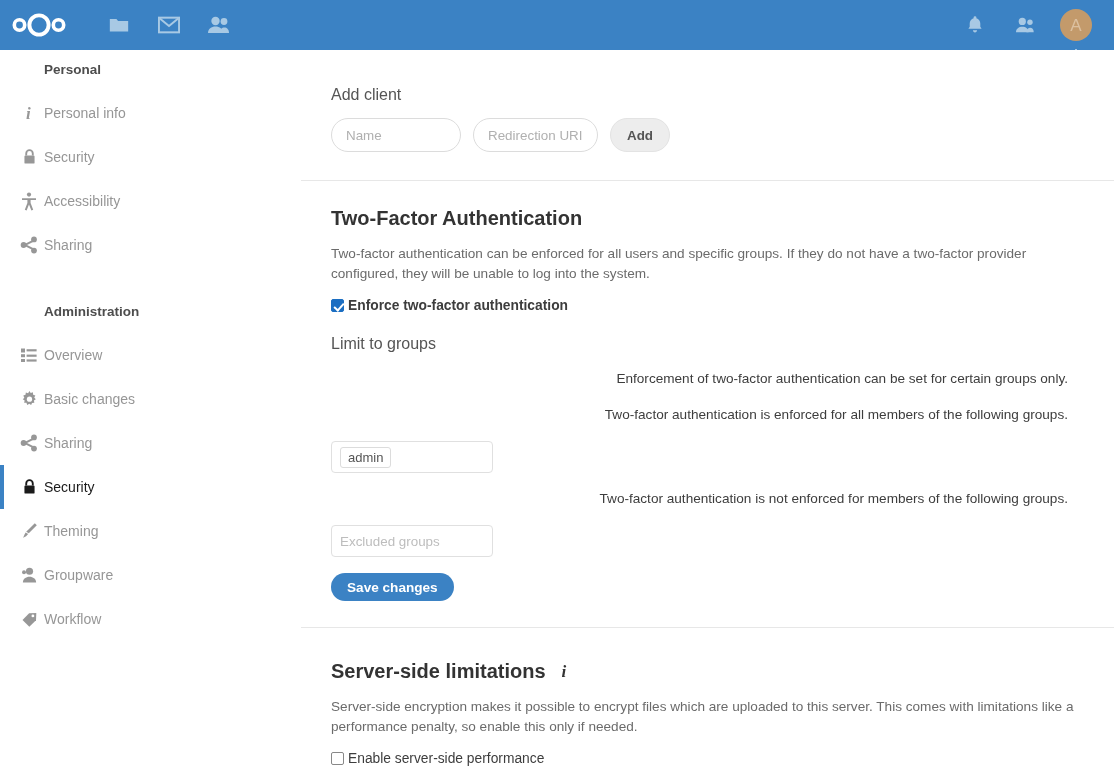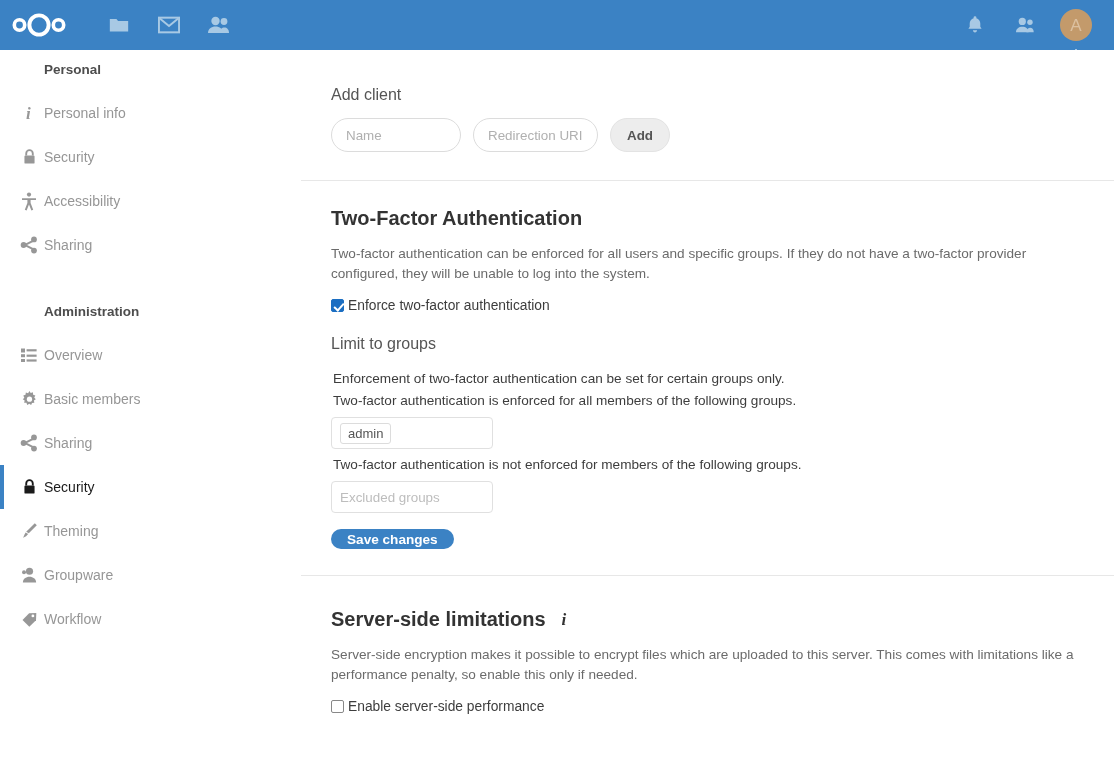--- a/index.html
+++ b/index.html
@@ -149,21 +149,22 @@
     font-size: 13.6px;
     color: #6b6b6b;
     line-height: 20px;
     margin: 0 0 14px 0;
     max-width: 752px;
   }
   .desc-dark {
     font-size: 13.6px;
     color: #3d3d3d;
     line-height: 20px;
-    margin: 2px;
+    margin: 16px;
+    text-align: right;
   }
 
   .row-inputs { display: flex; align-items: center; gap: 12px; }
   input.text-field {
     height: 34px;
     border: 1px solid #dcdcdc;
     border-radius: 17px;
     padding: 0 14px;
     font-size: 13.4px;
     color: #8b5cf6;
@@ -235,21 +236,21 @@
     color: #555;
     padding: 2px 7px;
     background: #fff;
   }
   .ms-placeholder {
     font-size: 13.4px;
     color: #bdbdbd;
   }
   .btn-primary {
     margin-top: 10px;
-    height: 20px;
+    height: 28px;
     padding: 0 16px;
     border: none;
     border-radius: 16px;
     background: #3b82c4;
     color: #ffffff;
     font-size: 13.6px;
     font-weight: bold;
     cursor: pointer;
     font-family: "Liberation Sans", sans-serif;
     text-align: right;
@@ -375,21 +376,21 @@
     <span class="si-label">Overview</span>
   </div>
 
   <div class="side-item">
     <span class="si-icon">
       <svg width="17" height="17" viewBox="0 0 20 20" fill="#4a4a4a">
         <path d="M10 0l1.4 2.3 2.6-.7.3 2.7 2.6.9-1.3 2.4 1.8 2-2.2 1.6.5 2.7-2.7.1-1.1 2.5-2.2-1.6-2.3 1.5-1-2.5-2.7-.2.6-2.6L2.1 9.8l1.8-2L2.7 5.4l2.6-.9.4-2.7 2.6.8z"></path>
         <circle cx="10" cy="9.6" r="3.1" fill="#fff"></circle>
       </svg>
     </span>
-    <span class="si-label">Basic members</span>
+    <span class="si-label">Basic changes</span>
   </div>
 
   <div class="side-item">
     <span class="si-icon">
       <svg width="18" height="18" viewBox="0 0 18 18" fill="#4a4a4a">
         <circle cx="14" cy="3.4" r="2.9"></circle>
           <circle cx="14" cy="14.6" r="2.9"></circle>
           <circle cx="3.6" cy="9" r="2.9"></circle>
         <path d="M4.6 8l8.6-4.2.9 1.8L5.5 9.8zM5.5 8.2l8.6 4.2-.9 1.8-8.6-4.2z"></path>
       </svg>
@@ -452,21 +453,21 @@
   </div>
 
   <div class="divider"></div>
 
   <div class="section" style="padding-top:26px;padding-bottom:26px;">
     <h2 class="sec-title">
       <span>Two-Factor Authentication</span>
     </h2>
     <p class="desc">Two-factor authentication can be enforced for all users and specific groups. If they do not have a two-factor provider configured, they will be unable to log into the system.</p>
 
-    <label class="check-row" style="margin-bottom:22px;">
+    <label class="check-row" style="margin-bottom:22px;font-weight:bold;">
       <span class="cbox checked"></span>
       <span>Enforce two-factor authentication</span>
     </label>
 
     <div class="sec-sub-title" style="margin-bottom:16px;">Limit to groups</div>
 
     <p class="desc-dark">Enforcement of two-factor authentication can be set for certain groups only.</p>
     <p class="desc-dark">Two-factor authentication is enforced for all members of the following groups.</p>
 
     <div class="multiselect">

